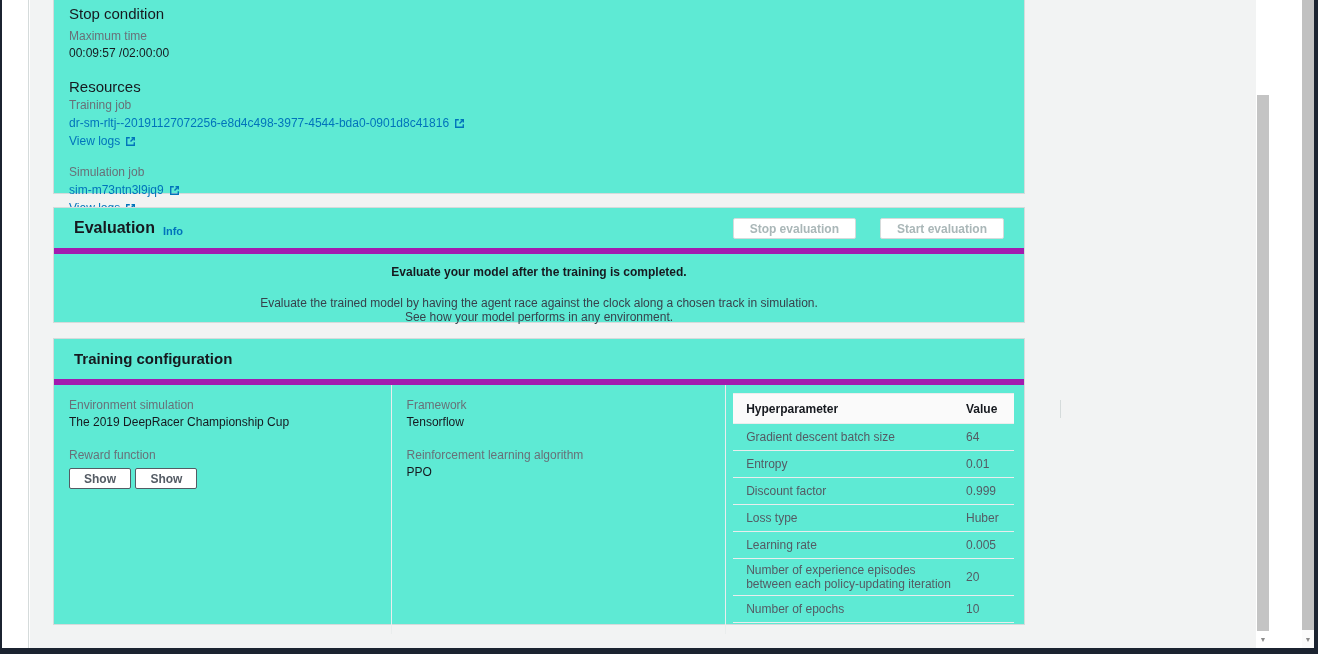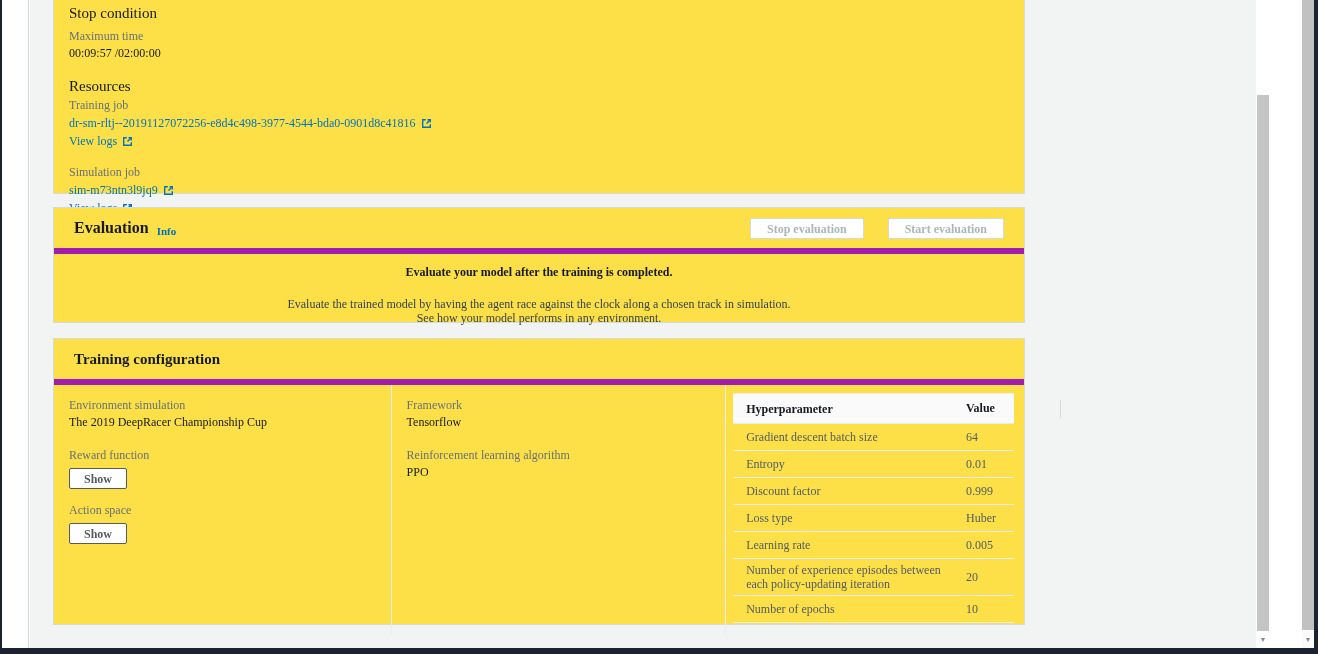--- a/index.html
+++ b/index.html
@@ -13,22 +13,22 @@
   .edge-right  { position:absolute; left:1314px; top:0; width:4px; height:654px; background:#1b2330; }
   .edge-bottom { position:absolute; left:0; top:648px; width:1318px; height:6px; background:#1b2330; }
 
   
   .side-panel { position:absolute; left:2px; top:0; width:27px; height:648px;
                 background:#fff; border-right:1px solid #d5dbdb; }
 
   
   .content { position:absolute; left:30px; top:0; width:1226px; height:648px;
              background:#f2f3f3; }
-  .card { position:absolute; left:23px; width:972px; background:#fde047;
-          border:1px solid #d5dbdb;font-family:Liberation Serif, serif; }
+  .card { position:absolute; left:23px; width:972px; background:#5eead4;
+          border:1px solid #d5dbdb; }
 
   
   .card-top { top:0; height:194px; border-top:none; padding:4px 15px 0 15px; }
   .sec-title { font-size:15px; color:#16191f; font-weight:400; line-height:19px; }
   .field-label { font-size:12px; color:#687078; line-height:15px; }
   .field-value { font-size:12px; color:#16191f; line-height:15px; }
   .mt2{margin-top:2px;} .mt6{margin-top:6px;} .mt16{margin-top:16px;}
   .link-row { display:flex; align-items:center; gap:5px; margin-top:3px; }
   .link { font-size:12px; color:#0073bb; text-decoration:none; line-height:15px; cursor:pointer; }
   .ext-icon { display:inline-flex; width:11px; height:11px; }
@@ -157,21 +157,20 @@
     <div class="card-header">
       <span class="card-title" style="font-size:15px;">Training configuration</span>
     </div>
     <div class="train-body">
 
       <div class="col col1">
         <div class="field-label">Environment simulation</div>
         <div class="field-value mt2">The 2019 DeepRacer Championship Cup</div>
         <div class="field-label gap18">Reward function</div>
         <button class="btn btn-show">Show</button>
-        <div class="field-label gap14">Action space</div>
         <button class="btn btn-show">Show</button>
       </div>
 
       <div class="col col2">
         <div class="field-label">Framework</div>
         <div class="field-value mt2">Tensorflow</div>
         <div class="field-label gap18">Reinforcement learning algorithm</div>
         <div class="field-value mt2">PPO</div>
       </div>
 

